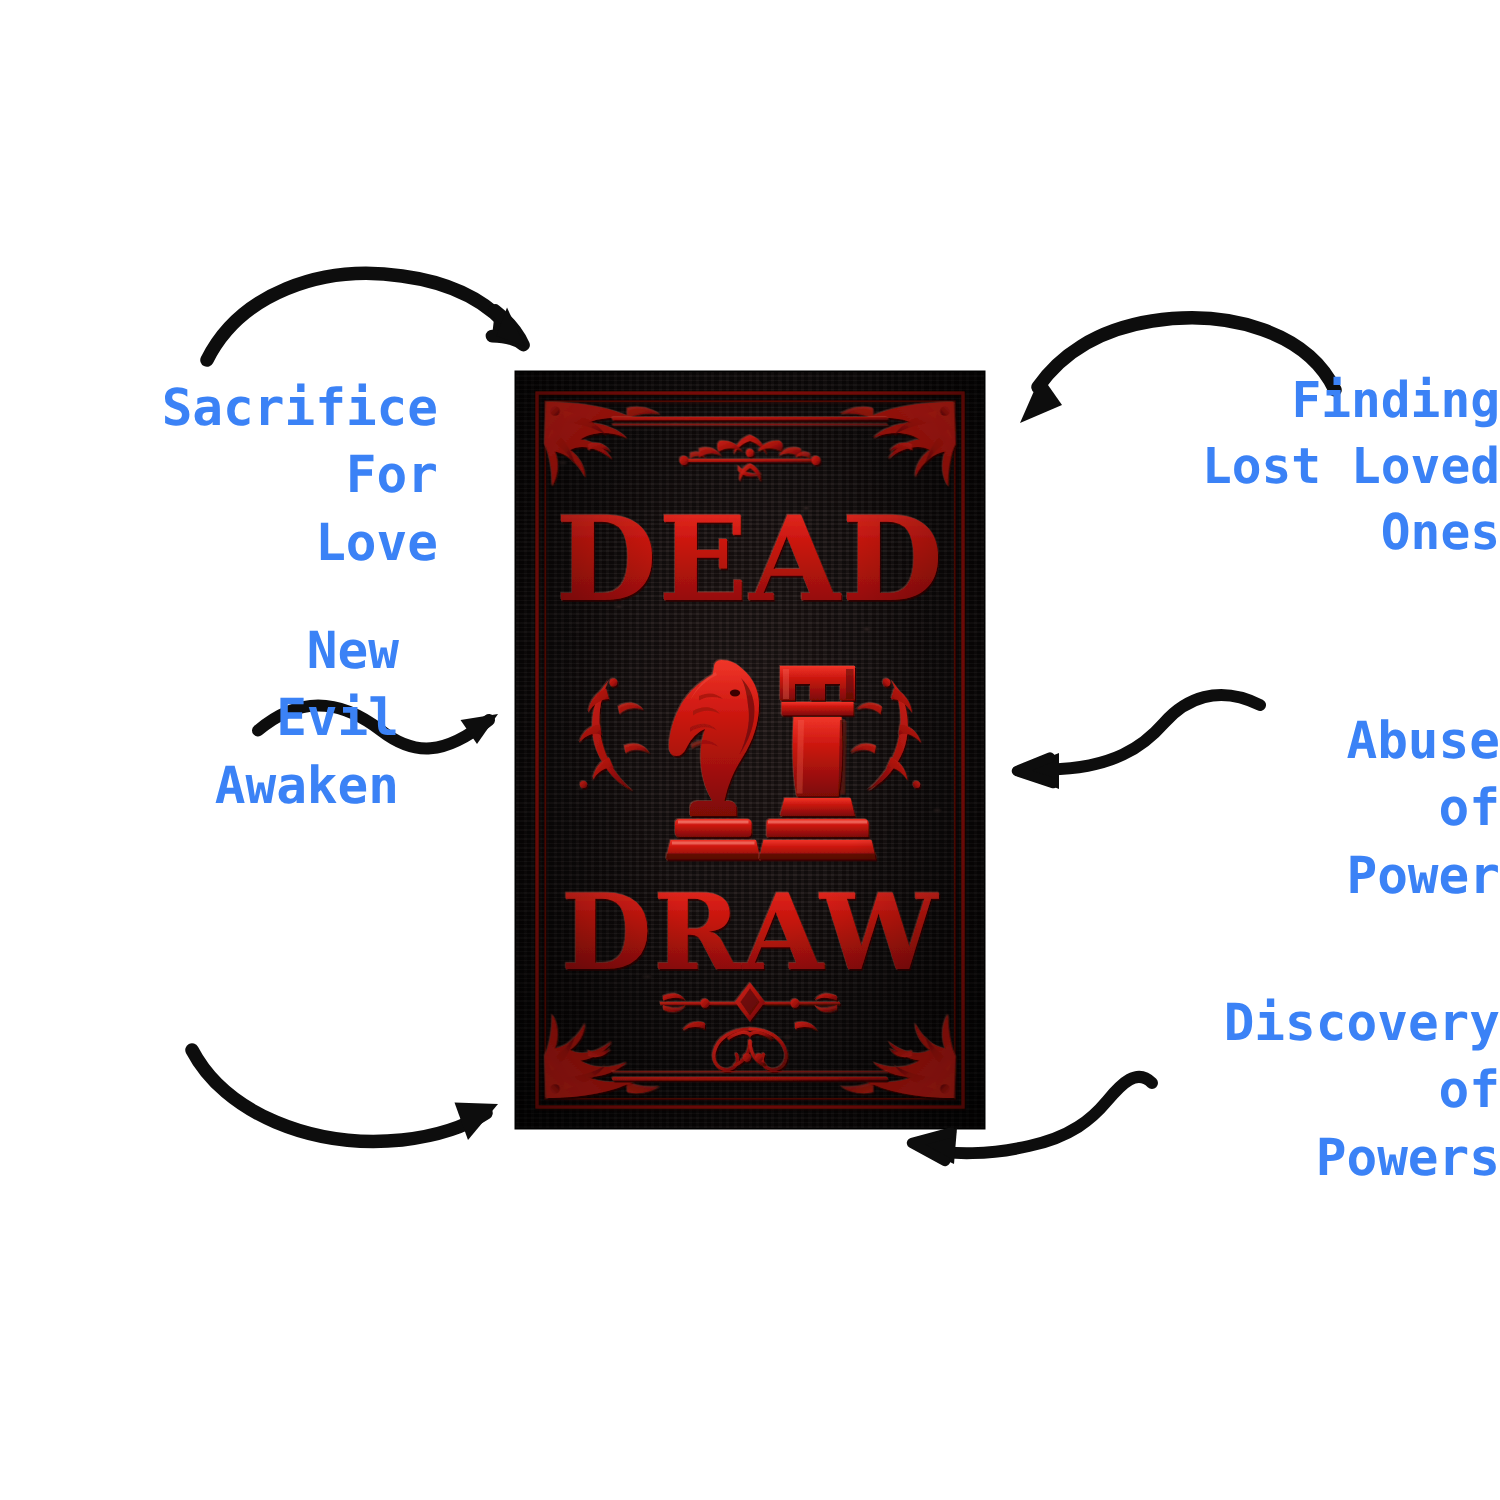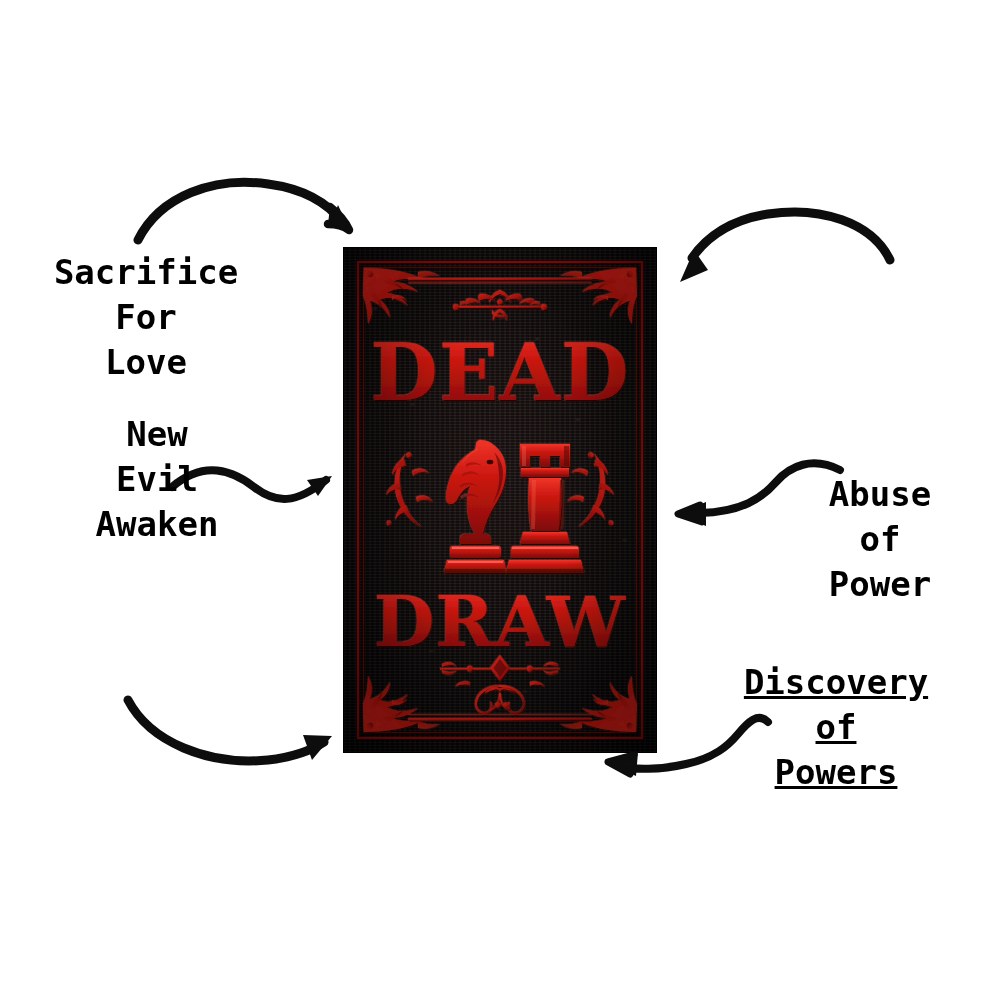--- a/index.html
+++ b/index.html
@@ -45,35 +45,35 @@
   .book-vig{
     position:absolute;inset:0;
     background:radial-gradient(ellipse at 50% 45%, rgba(0,0,0,0) 38%, rgba(0,0,0,.55) 100%);
     pointer-events:none;
   }
   .book-svg{position:absolute;inset:0;width:312px;height:504px;}
 
   
   .label{
     position:absolute;
-    color:#000000;
+    color:#3b82f6;
     font-family:"DejaVu Sans Mono", monospace;
     font-weight:bold;
     font-size:34px;
     line-height:1.33;
     letter-spacing:0px;
     white-space:pre;
-    text-align:center;
+    text-align:right;
   }
   .label.l-sacrifice{left:0px;  top:250px; width:292px;}
   .label.l-newevil  {left:0px;  top:412px; width:218px;margin-left:48px;}
   .label.l-living   {left:0px;  top:596px; width:300px;}
   .label.l-finding  {left:690px;top:245px; width:310px; font-size:33px;}
   .label.l-abuse    {left:760px;top:472px; width:240px;}
-  .label.l-discovery{left:672px;top:660px; width:328px;text-decoration:underline;}
+  .label.l-discovery{left:672px;top:660px; width:328px;}
 
   .arrows{position:absolute;inset:0;width:1000px;height:1000px;}
 </style>
 </head>
 <body>
 
 <div class="stage">
 
   <div class="book">
     <div class="book-texture"></div>
@@ -332,20 +332,23 @@
 
   <div class="label l-sacrifice">Sacrifice
 For
 Love</div>
 
   <div class="label l-newevil">New
 Evil
 Awaken</div>
 
 
+  <div class="label l-finding">Finding
+Lost Loved
+Ones</div>
 
   <div class="label l-abuse">Abuse
 of
 Power</div>
 
   <div class="label l-discovery">Discovery
 of
 Powers</div>
 
 </div>

